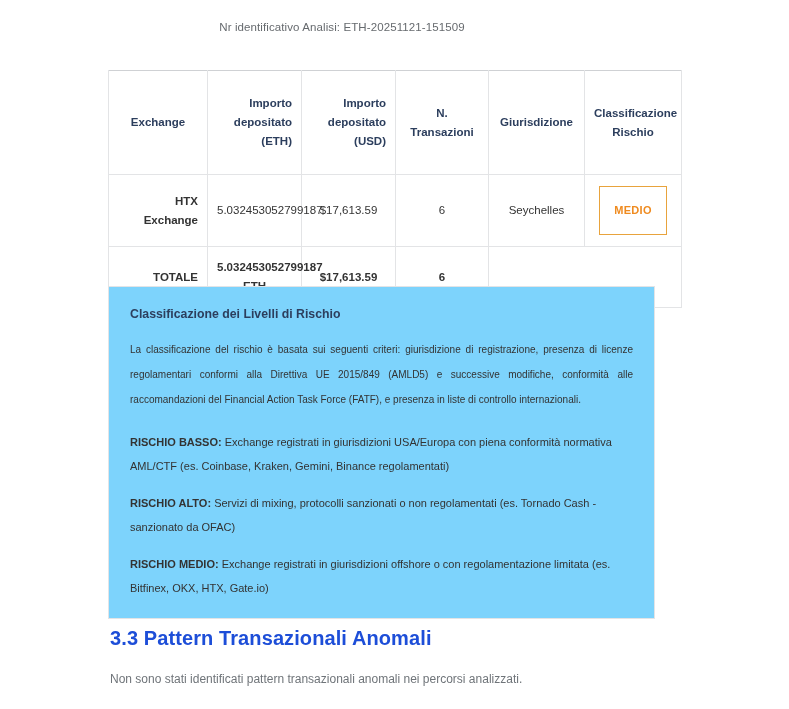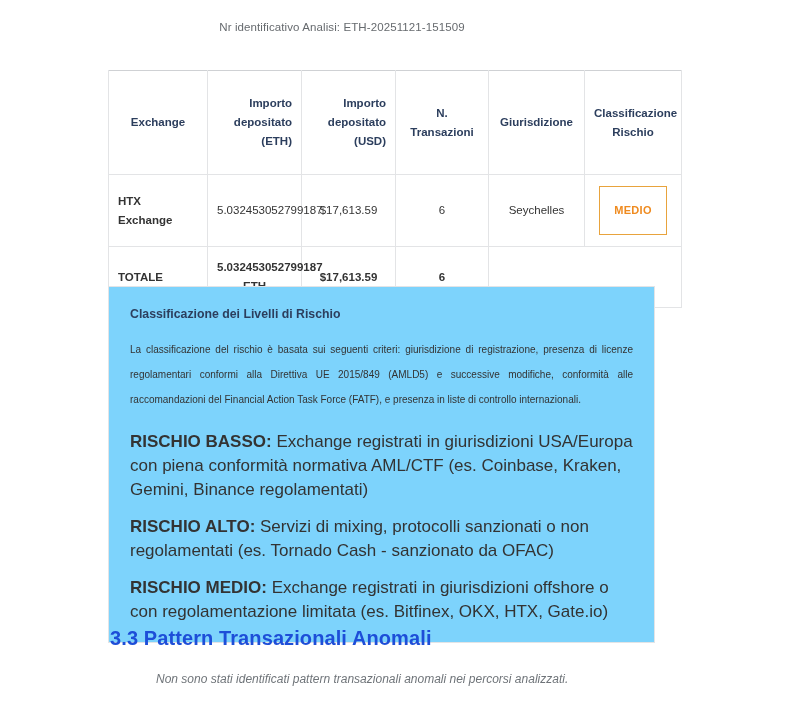--- a/index.html
+++ b/index.html
@@ -76,21 +76,21 @@
     border-bottom: 1px solid #e3e4e6;
     padding-left: 31px;
   }
   .exchange-table tbody td {
     font-size: 11.5px;
     line-height: 19px;
     color: #333333;
     padding: 11px 9px;
     height: 32px;
   }
-  td.cell-name     { font-weight: bold; text-align: left; margin-left: 32px; }
+  td.cell-name     { font-weight: bold; text-align: right; margin-left: 32px; }
   td.cell-num      { text-align: center; }
   td.cell-ctr      { text-align: center; }
   tr.row-total td  { font-weight: bold; }
   tr.row-total td.cell-blank {
     border-left: 1px solid #e3e4e6;
     border-right: none;
   }
   tr.row-total td.cell-blank2 {
     border-left: none;
     border-right: 1px solid #e3e4e6;
@@ -126,21 +126,21 @@
   }
   .info-intro {
     margin: 0 0 18px 0;
     font-size: 10px;
     line-height: 25px;
     text-align: justify;
     color: #333333;
   }
   .risk-line {
     margin: 0 0 13px 0;
-    font-size: 17px;
+    font-size: 11px;
     line-height: 24px;
     color: #333333;
   }
   .risk-line:last-child { margin-bottom: 0; }
   .risk-line b { font-weight: bold; }
 
   
   .section-heading {
     position: absolute;
     top: 627px;
@@ -149,24 +149,22 @@
     font-weight: bold;
     color: #1d4ed8;
     letter-spacing: 0.1px;
   }
   .section-note {
     position: absolute;
     top: 669px;
     left: 110px;
     width: 580px;
     font-size: 12px;
-    font-style: italic;
     color: #6f7479;
     line-height: 20px;
-    margin-left: 46px;
   }
 </style>
 </head>
 <body>
 
 <div class="doc-header">Nr identificativo Analisi: ETH-20251121-151509</div>
 
 <div class="table-wrap">
   <table class="exchange-table">
     <colgroup>

